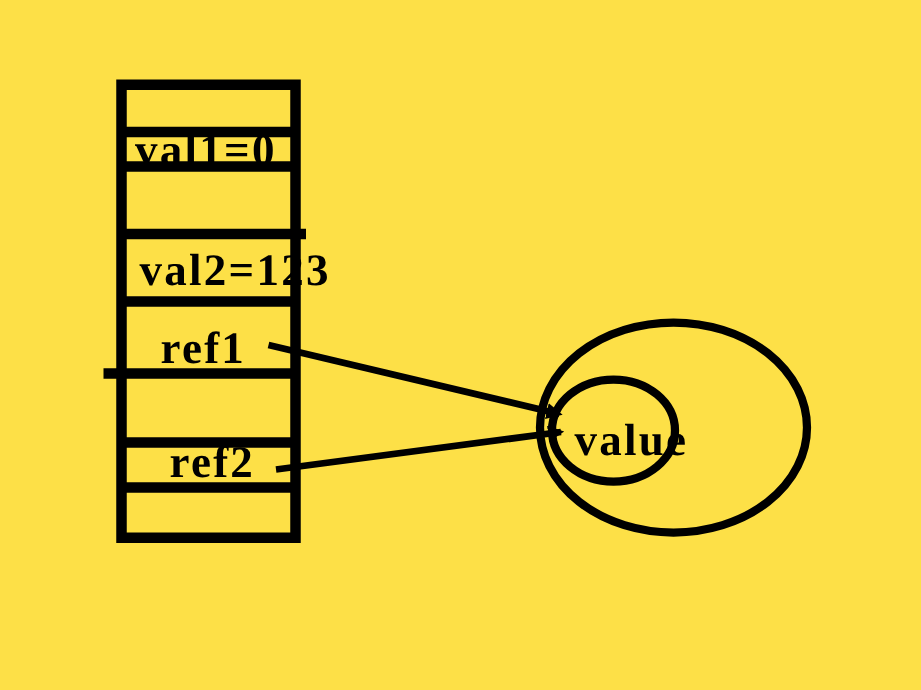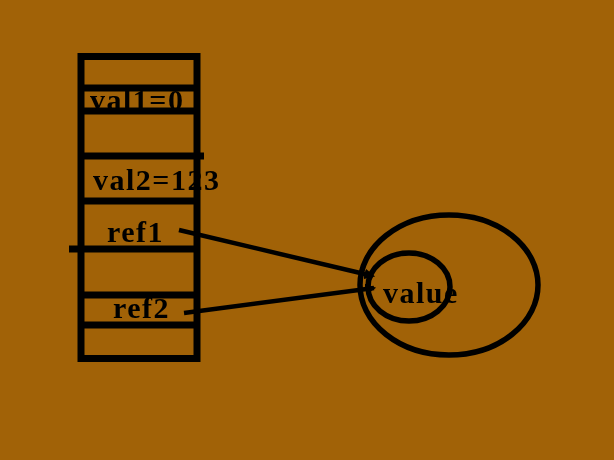--- a/index.html
+++ b/index.html
@@ -4,21 +4,21 @@
 <style>
   html, body {
     margin: 0;
     padding: 0;
     background: #ffffff;
   }
   .canvas {
     position: relative;
     width: 614px;
     height: 460px;
-    background: #a16207;
+    background: #fde047;
     overflow: hidden;
   }
   svg { display: block; }
   .stroke {
     stroke: #000000;
     fill: none;
   }
   .cell-text, .obj-text {
     font-family: "Liberation Serif", "DejaVu Serif", serif;
     font-weight: bold;

